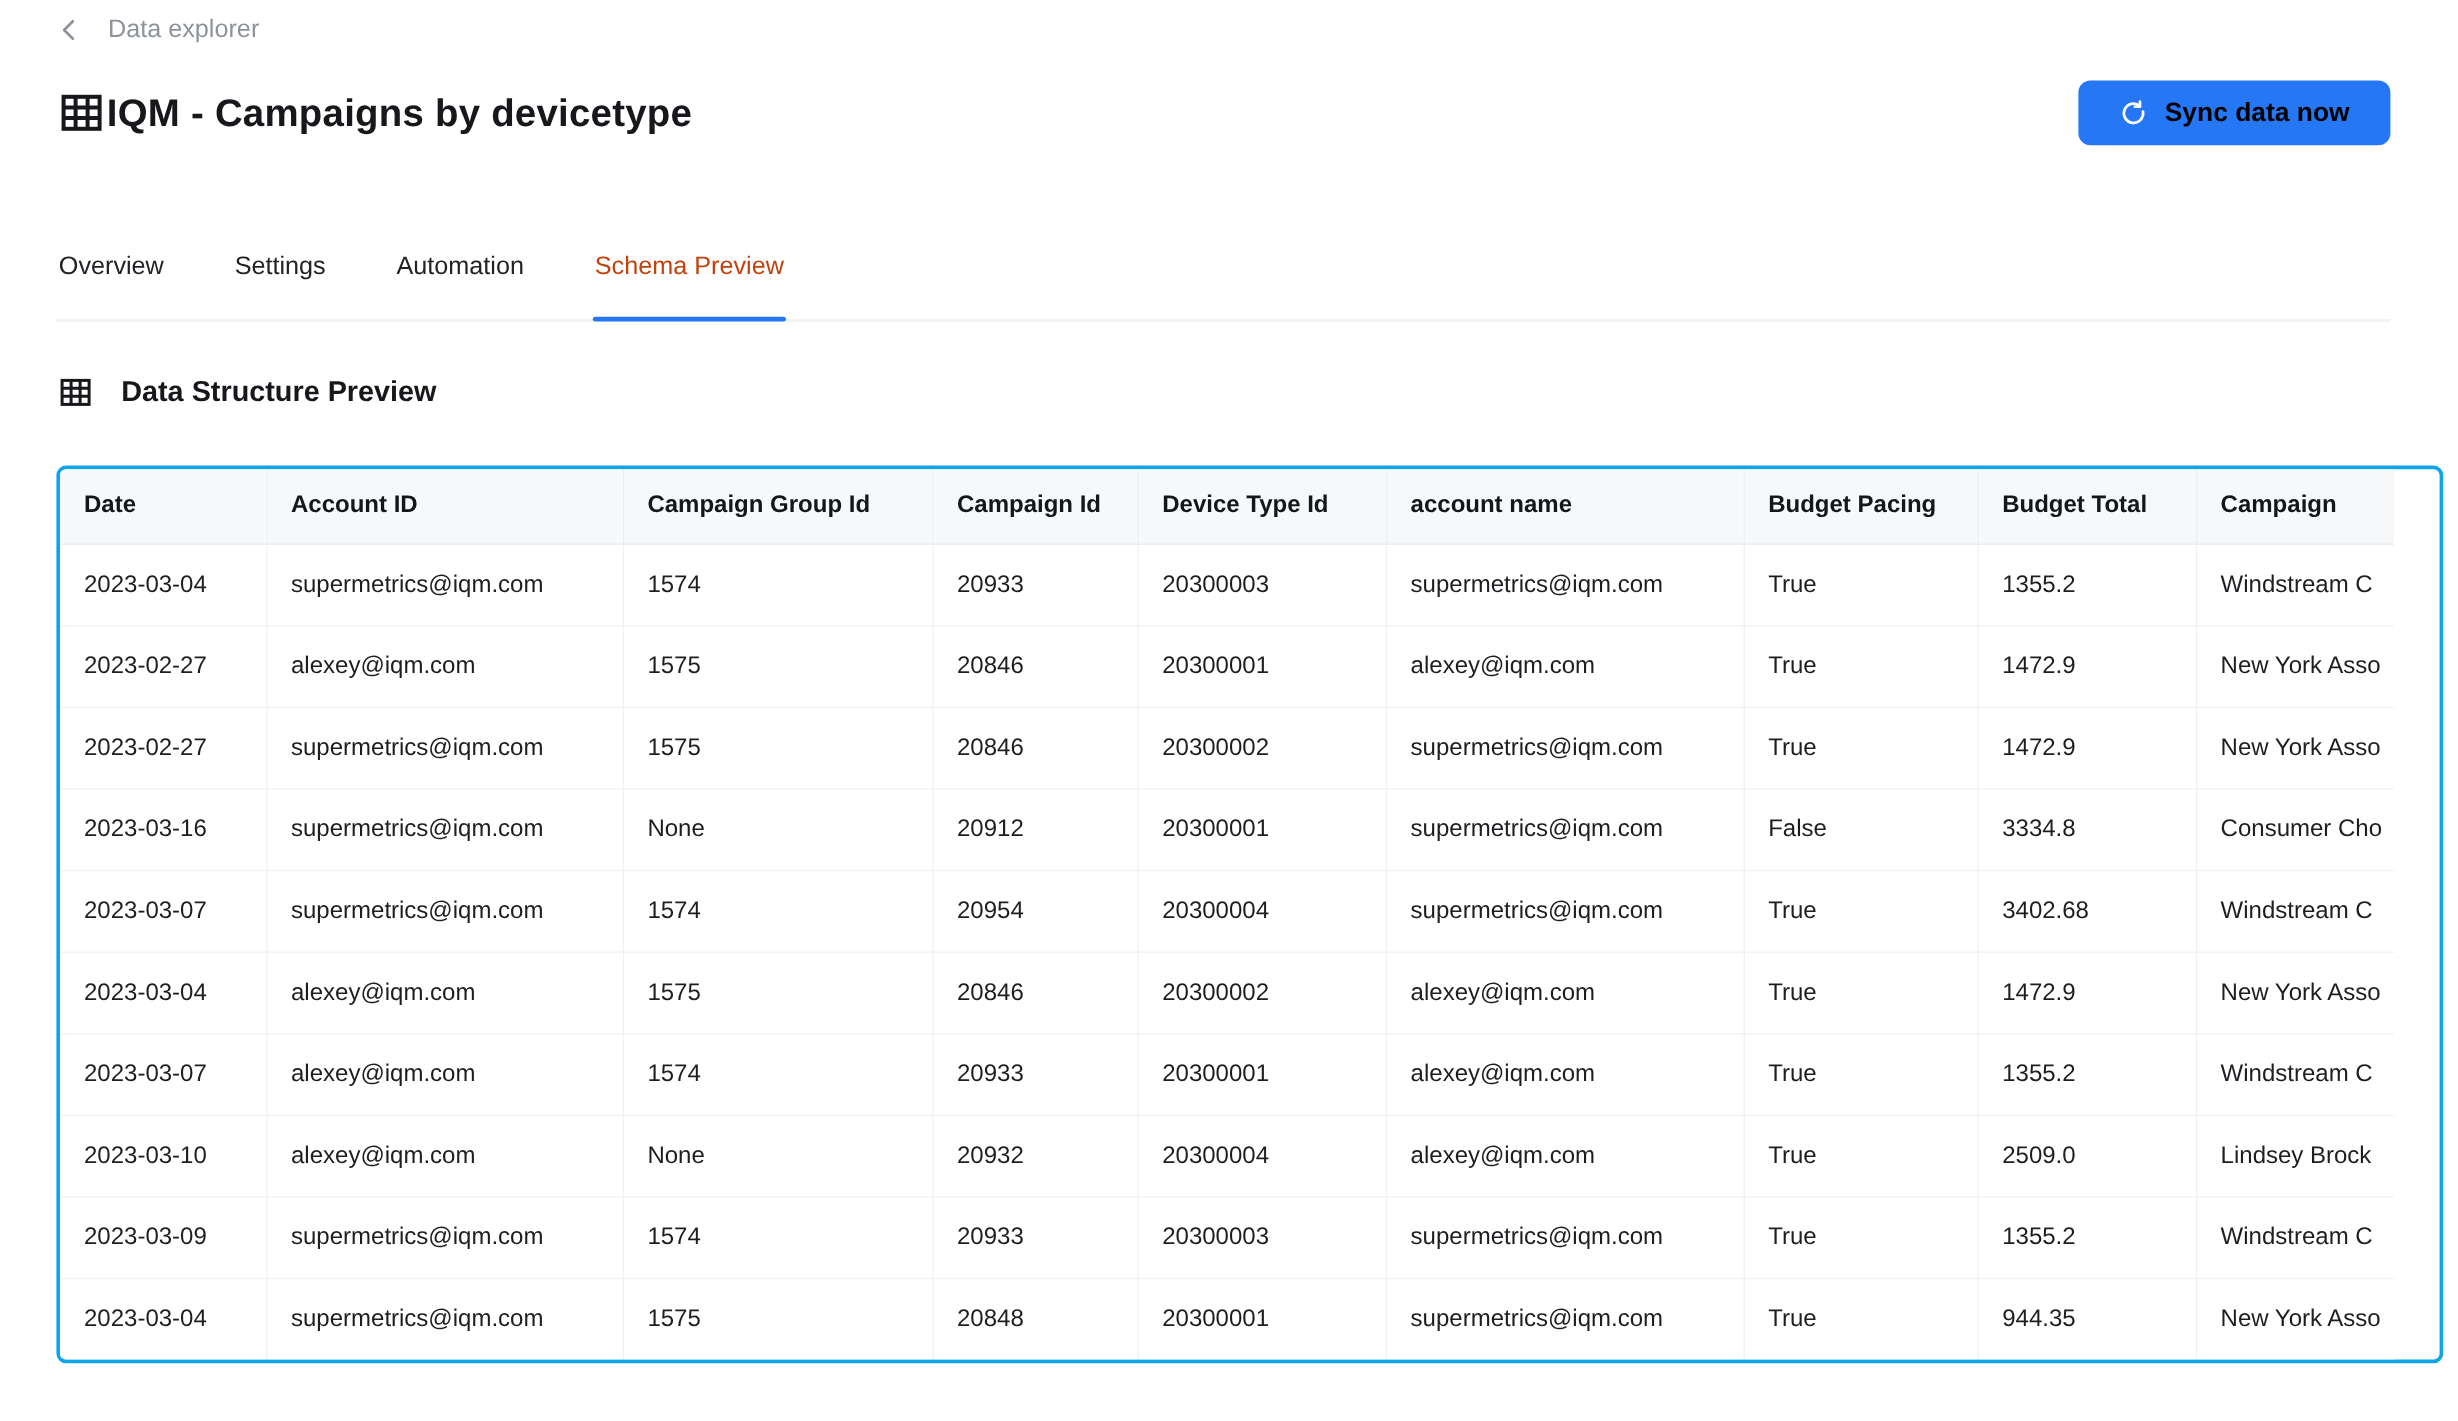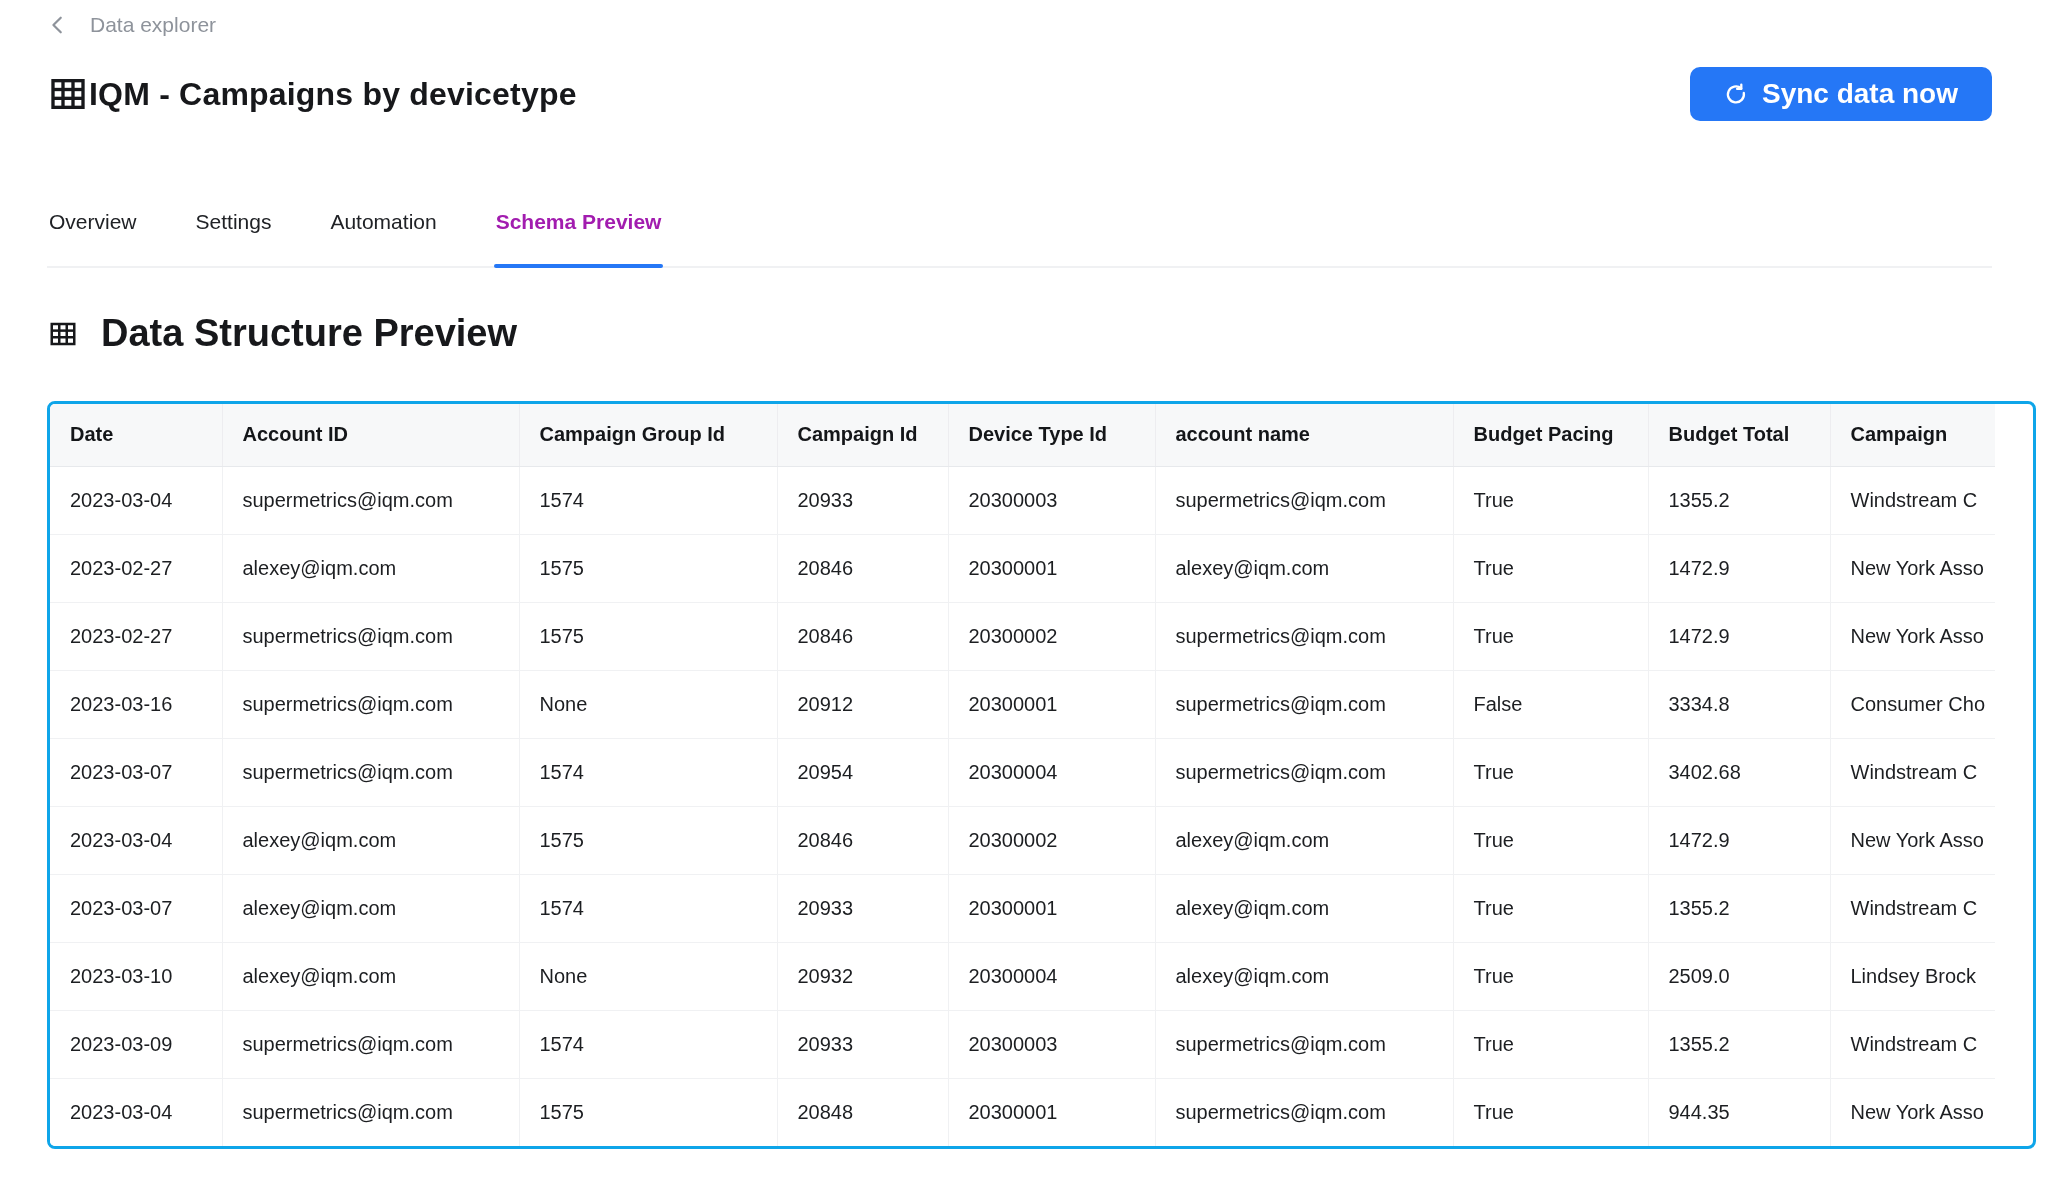--- a/index.html
+++ b/index.html
@@ -12,34 +12,34 @@
   .back-row .back-label { font-size:21px; color:#8e939b; }
   .chev { width:22px; height:22px; display:block; }
 
   
   .title-row { margin-top:26px; height:56px; display:flex; align-items:center; }
   .grid-ic { width:42px; height:40px; display:block; }
   .page-title { font-size:32px; font-weight:700; color:#17181b; letter-spacing:.2px; }
   .spacer { flex:1; }
   .sync-btn { height:54px; padding:0 34px; background:#2577f6; border:none; border-radius:10px;
               display:flex; align-items:center; gap:14px; cursor:pointer; }
-  .sync-btn span { color:#ffffff; font-size:28px; font-weight:600; }
+  .sync-btn span { color:#000000; font-size:22px; font-weight:600; }
   .sync-ic { width:24px; height:24px; display:block; }
 
   
   .tabs { margin-top:82px; display:flex; gap:55px; border-bottom:2px solid #f0f1f3; }
   .tab { font-size:21px; color:#202226; padding:6px 2px 32px 2px; cursor:pointer; position:relative; white-space:nowrap; }
-  .tab.active { color:#a21caf; font-weight:700; }
+  .tab.active { color:#c2410c; font-weight:400; }
   .tab.active::after { content:""; position:absolute; left:0; right:0; bottom:-2px; height:4px;
                        background:#2577f6; border-radius:2px; }
 
   
   .section-row { margin-top:44px; display:flex; align-items:center; }
   .grid-ic-sm { width:32px; height:30px; display:block; }
-  .section-title { font-size:38px; font-weight:700; color:#17181b; margin-left:22px; }
+  .section-title { font-size:24px; font-weight:700; color:#17181b; margin-left:22px; }
 
   
   .table-wrap { margin-top:46px; width:1989px; border:3px solid #0ea5e9; border-radius:8px;
                 overflow:hidden; }
   table { border-collapse:collapse; table-layout:fixed; width:1945px; }
   thead th { background:#f7f8f9; height:62px; text-align:left; font-size:20px; font-weight:700;
              color:#141619; padding:0 0 0 20px; border-right:1px solid #ededf0;
              border-bottom:1px solid #e7e9ec; white-space:nowrap; overflow:hidden; }
   tbody td { height:68px; font-size:20px; color:#1c1e21; padding:0 0 0 20px;
              border-right:1px solid #f0f1f3; border-bottom:1px solid #f0f1f3;

